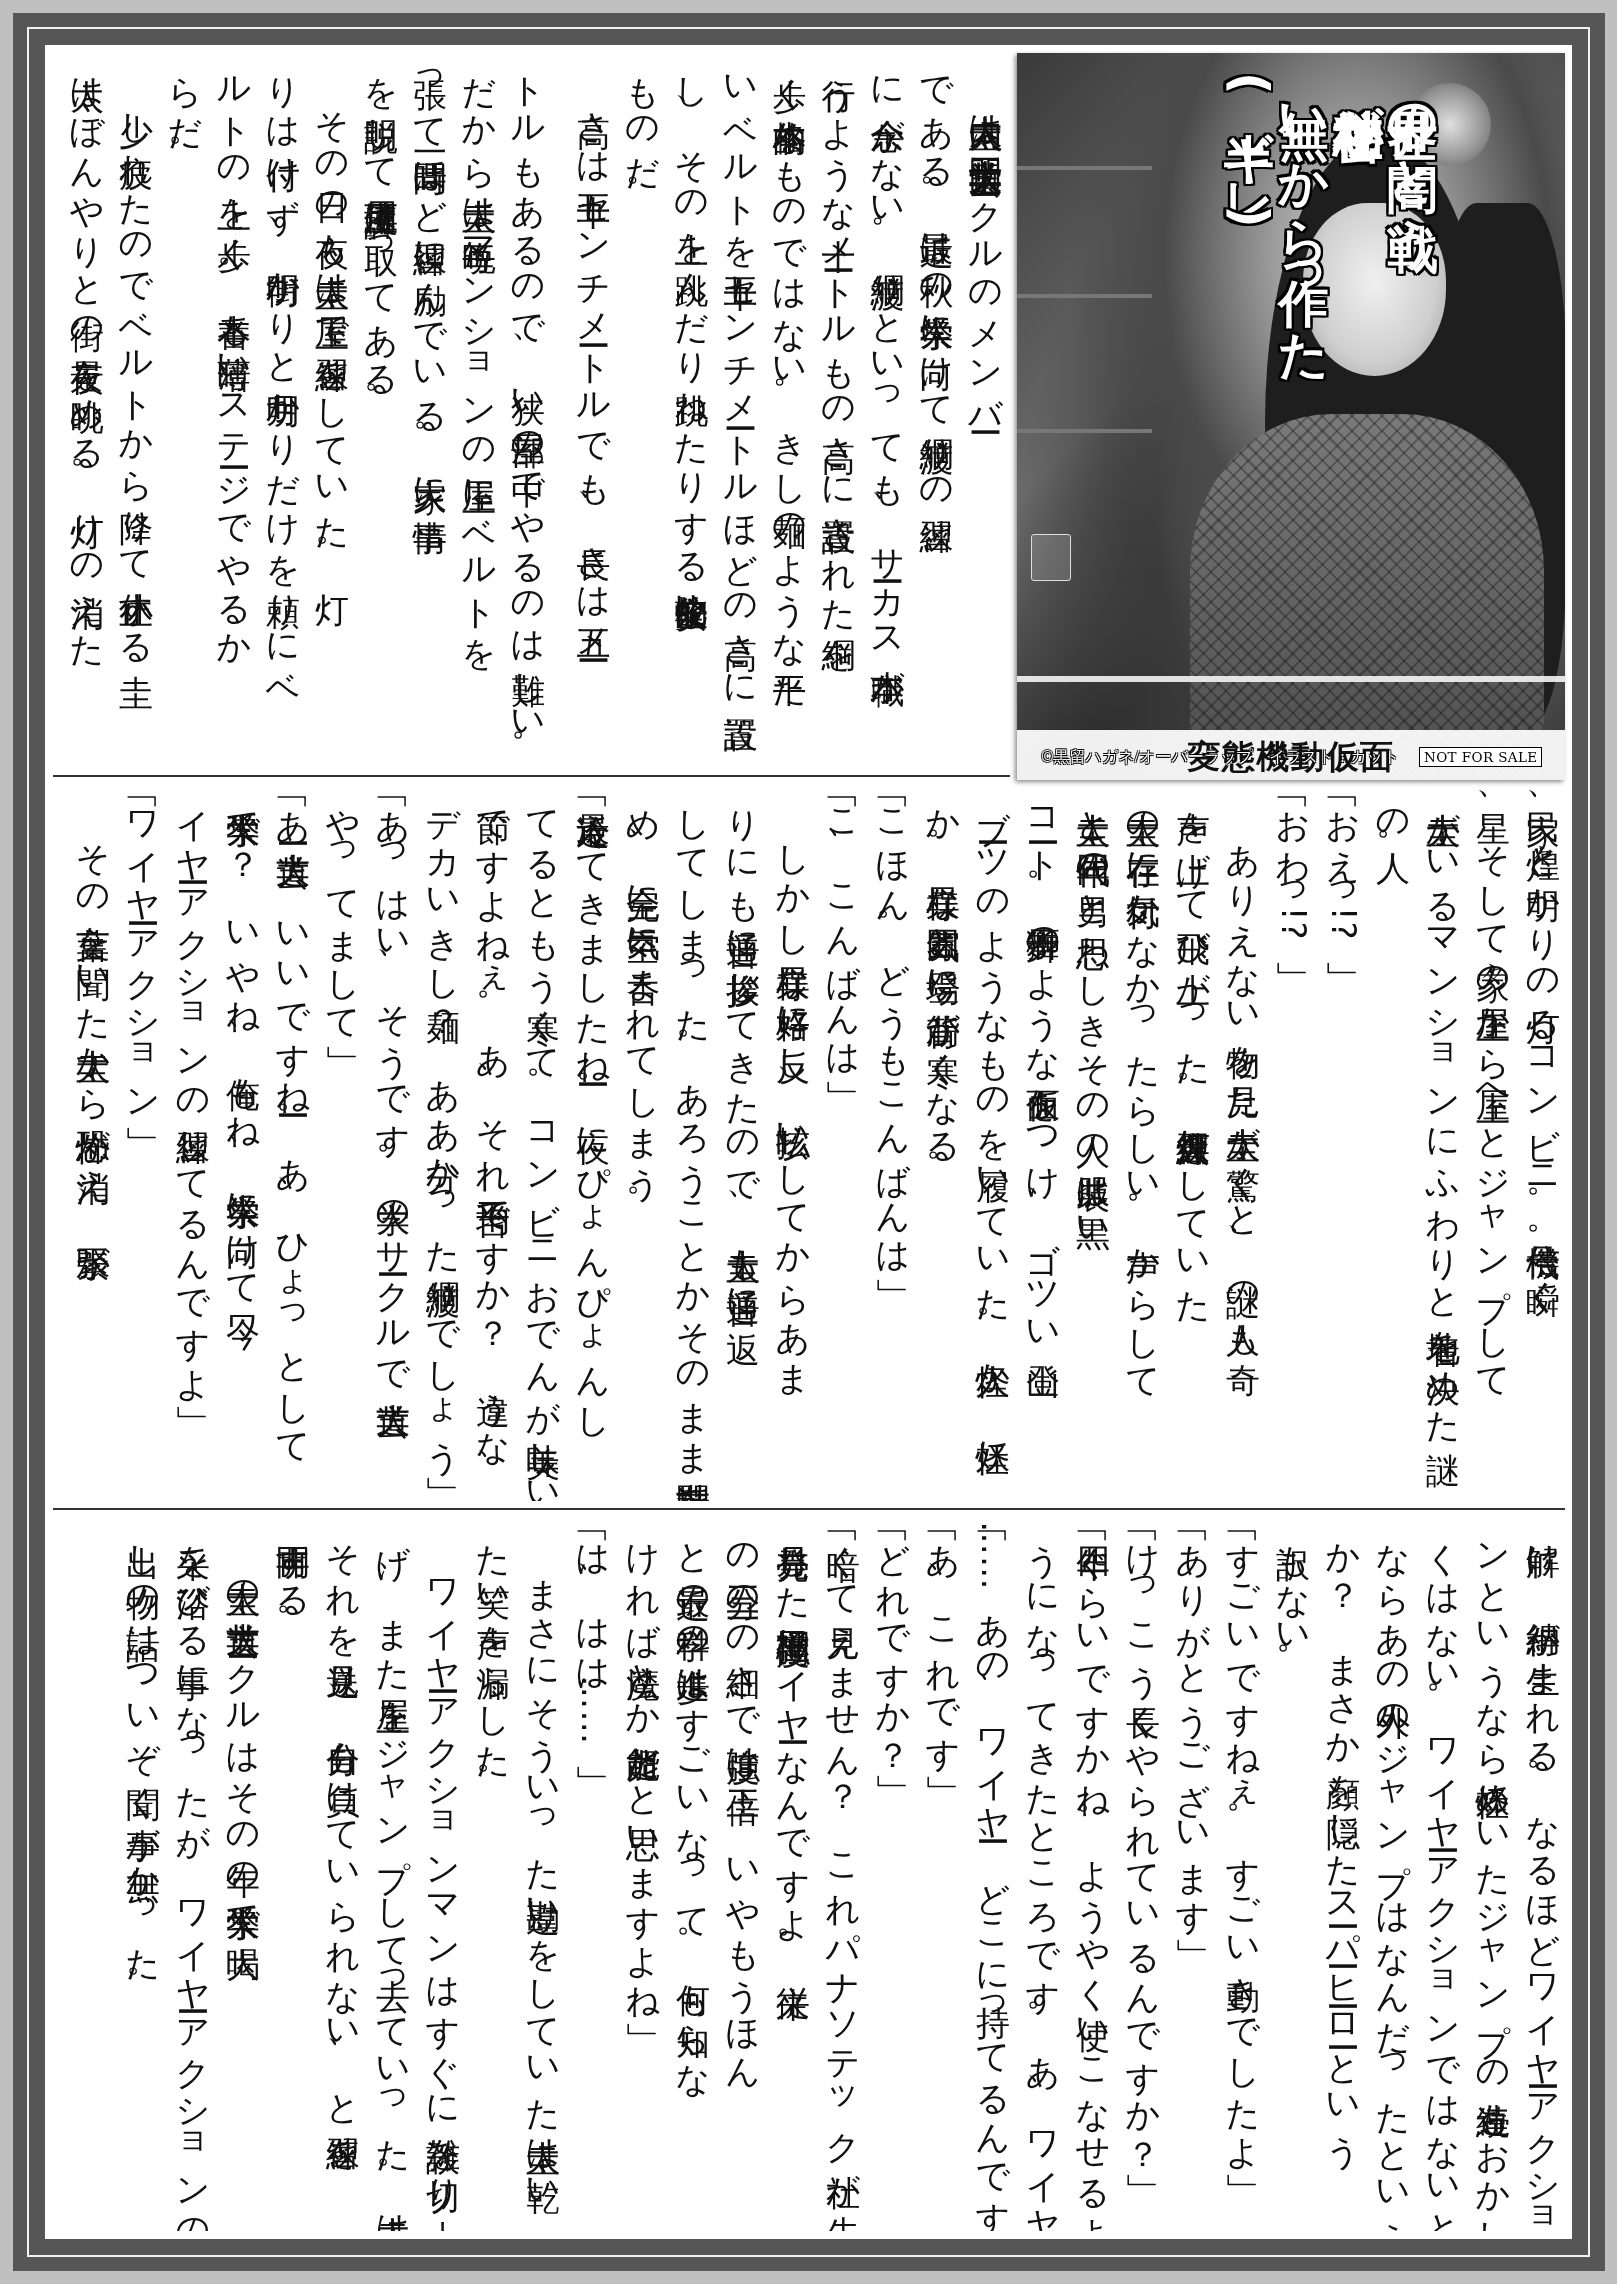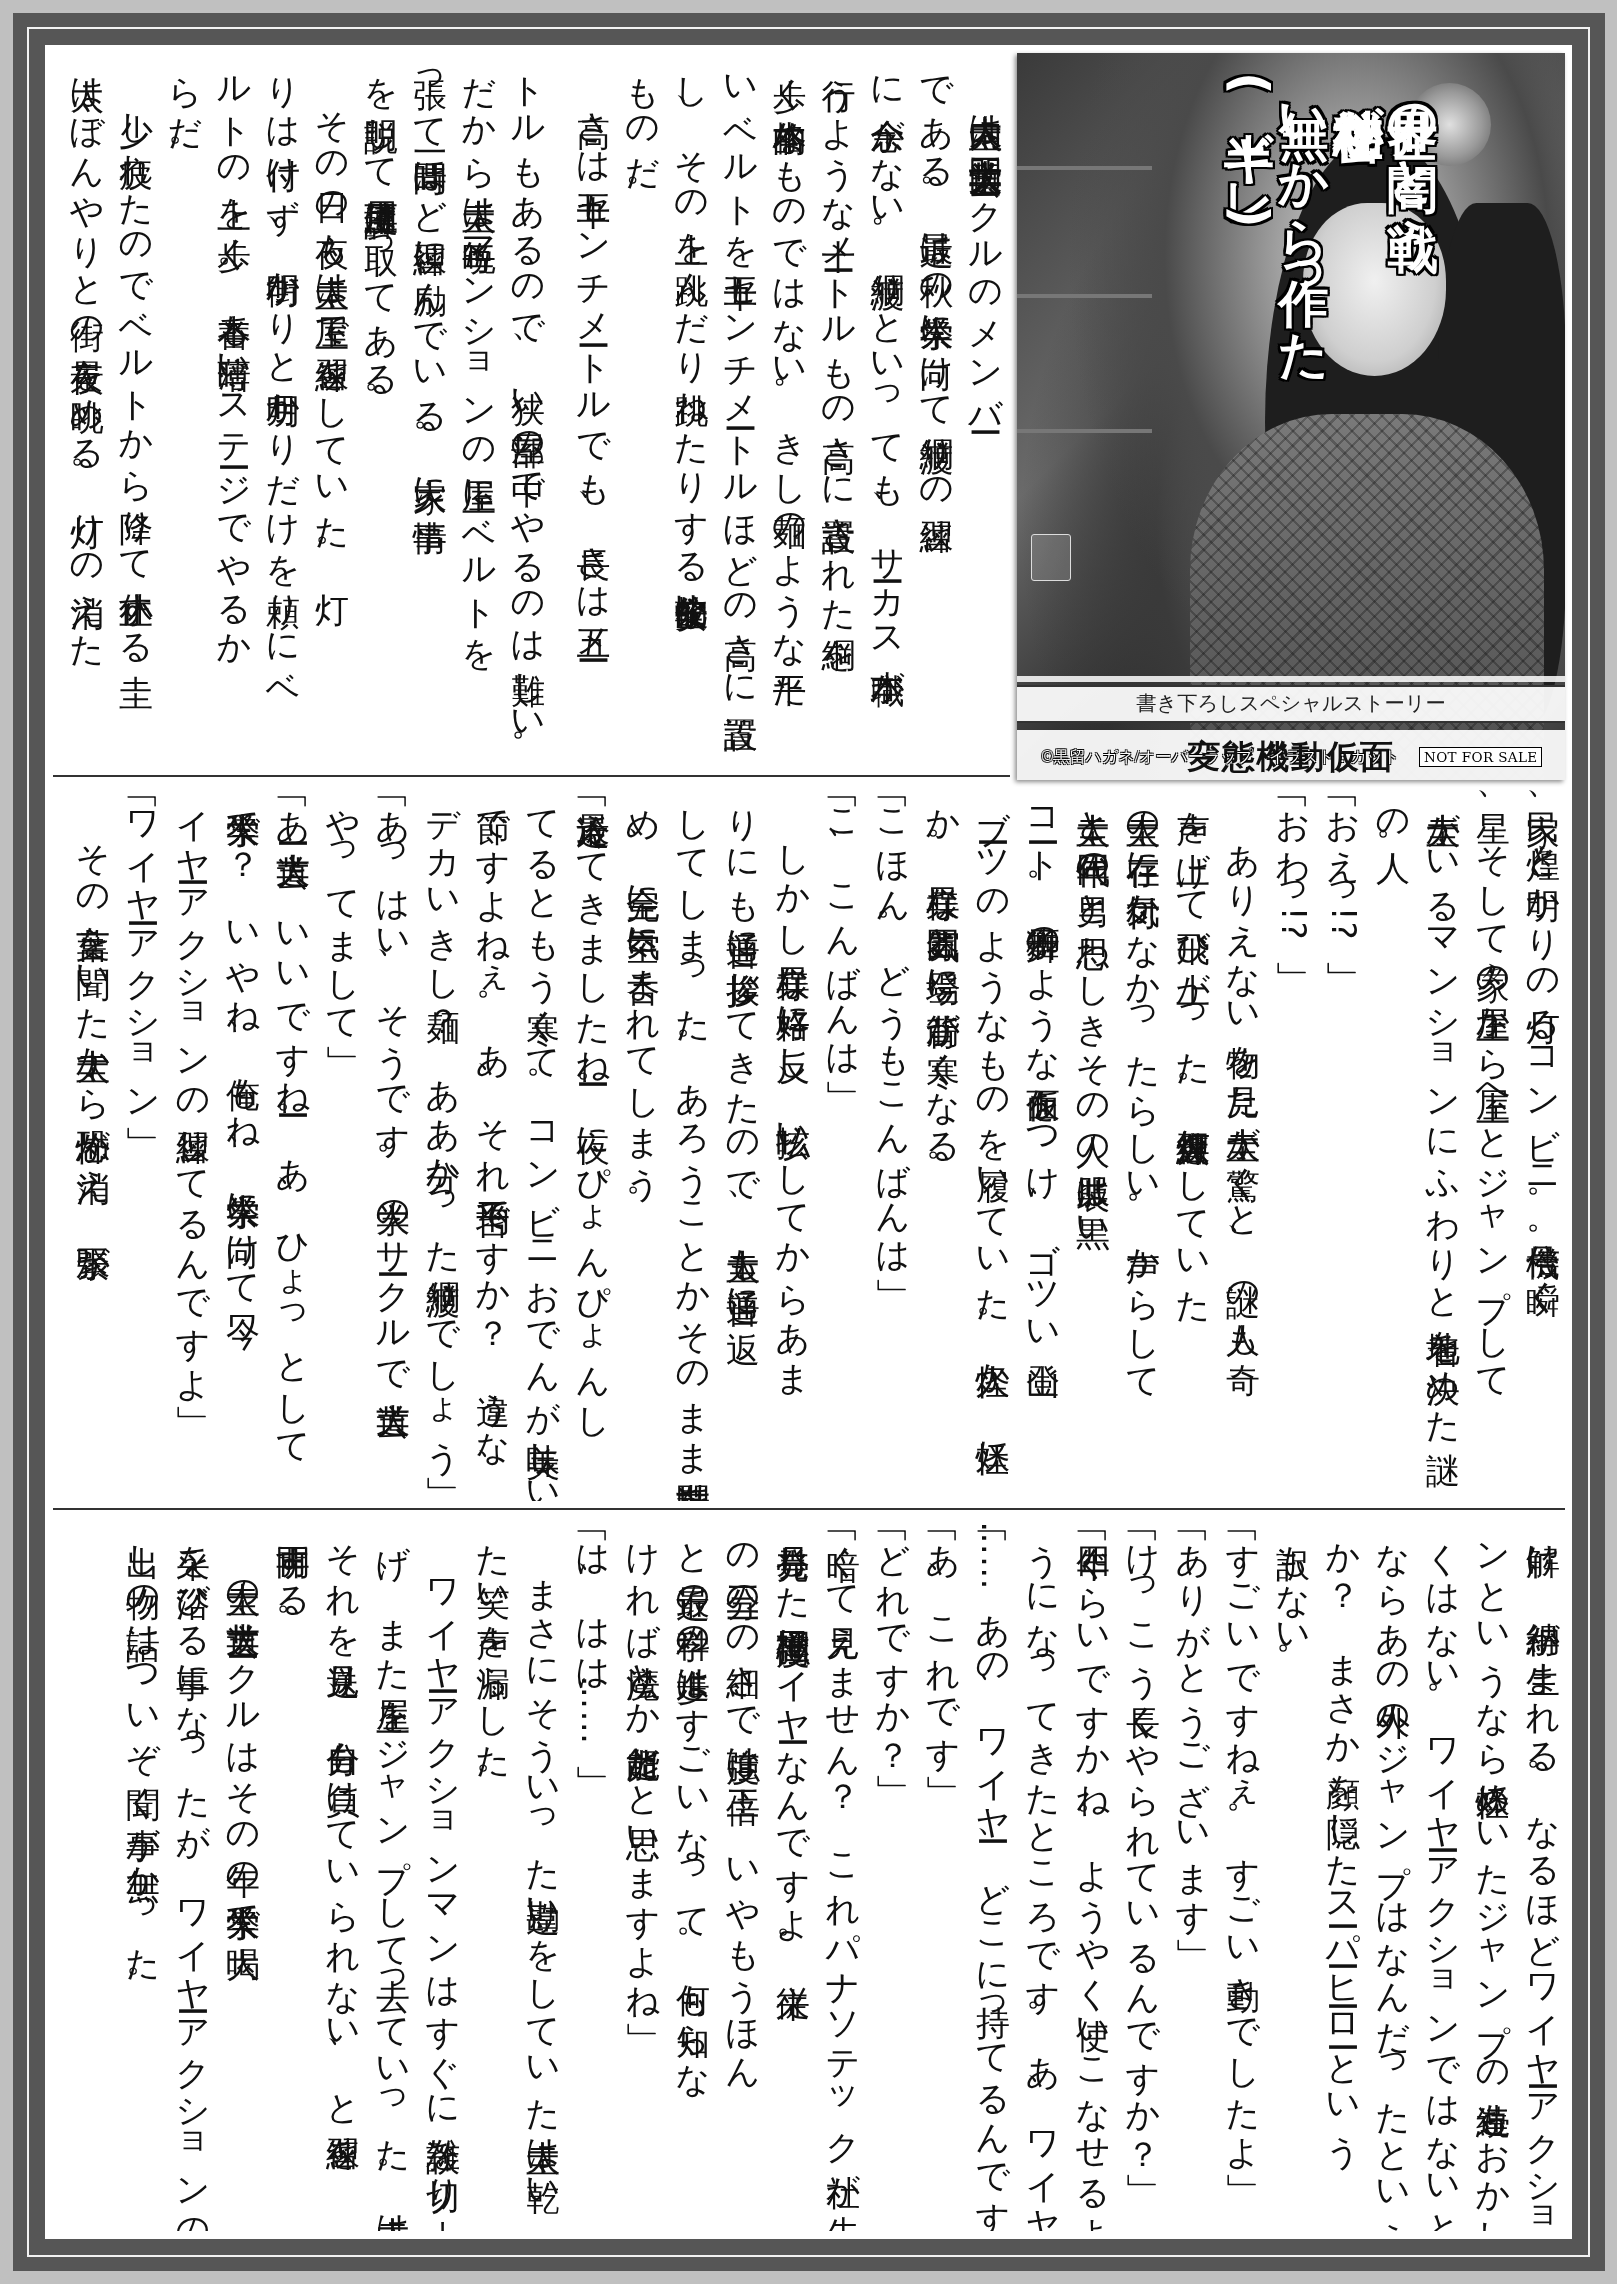--- a/index.html
+++ b/index.html
@@ -106,21 +106,20 @@
     <div class="glass"></div>
 
     <div class="title-block">
       <div class="title-col">世界の闇と戦う</div>
       <div class="title-col">秘密結社が</div>
       <div class="title-col">無いから作った</div>
       <div class="title-col">(半ギレ)</div>
     </div>
 
     <div class="band-line" style="top:623px;"></div>
-    <div class="band sub">書き下ろしスペシャルストーリー</div>
     <div class="band main">変態機動仮面</div>
 
     <div class="credits">
       <span class="credit-text">©黒留ハガネ/オーバーラップ　イラスト：カット</span>
       <span class="nfs">NOT FOR SALE</span>
     </div>
   </div>
 
   <div class="divider" style="left:7.5px; top:730px; width:957px;"></div>
 

